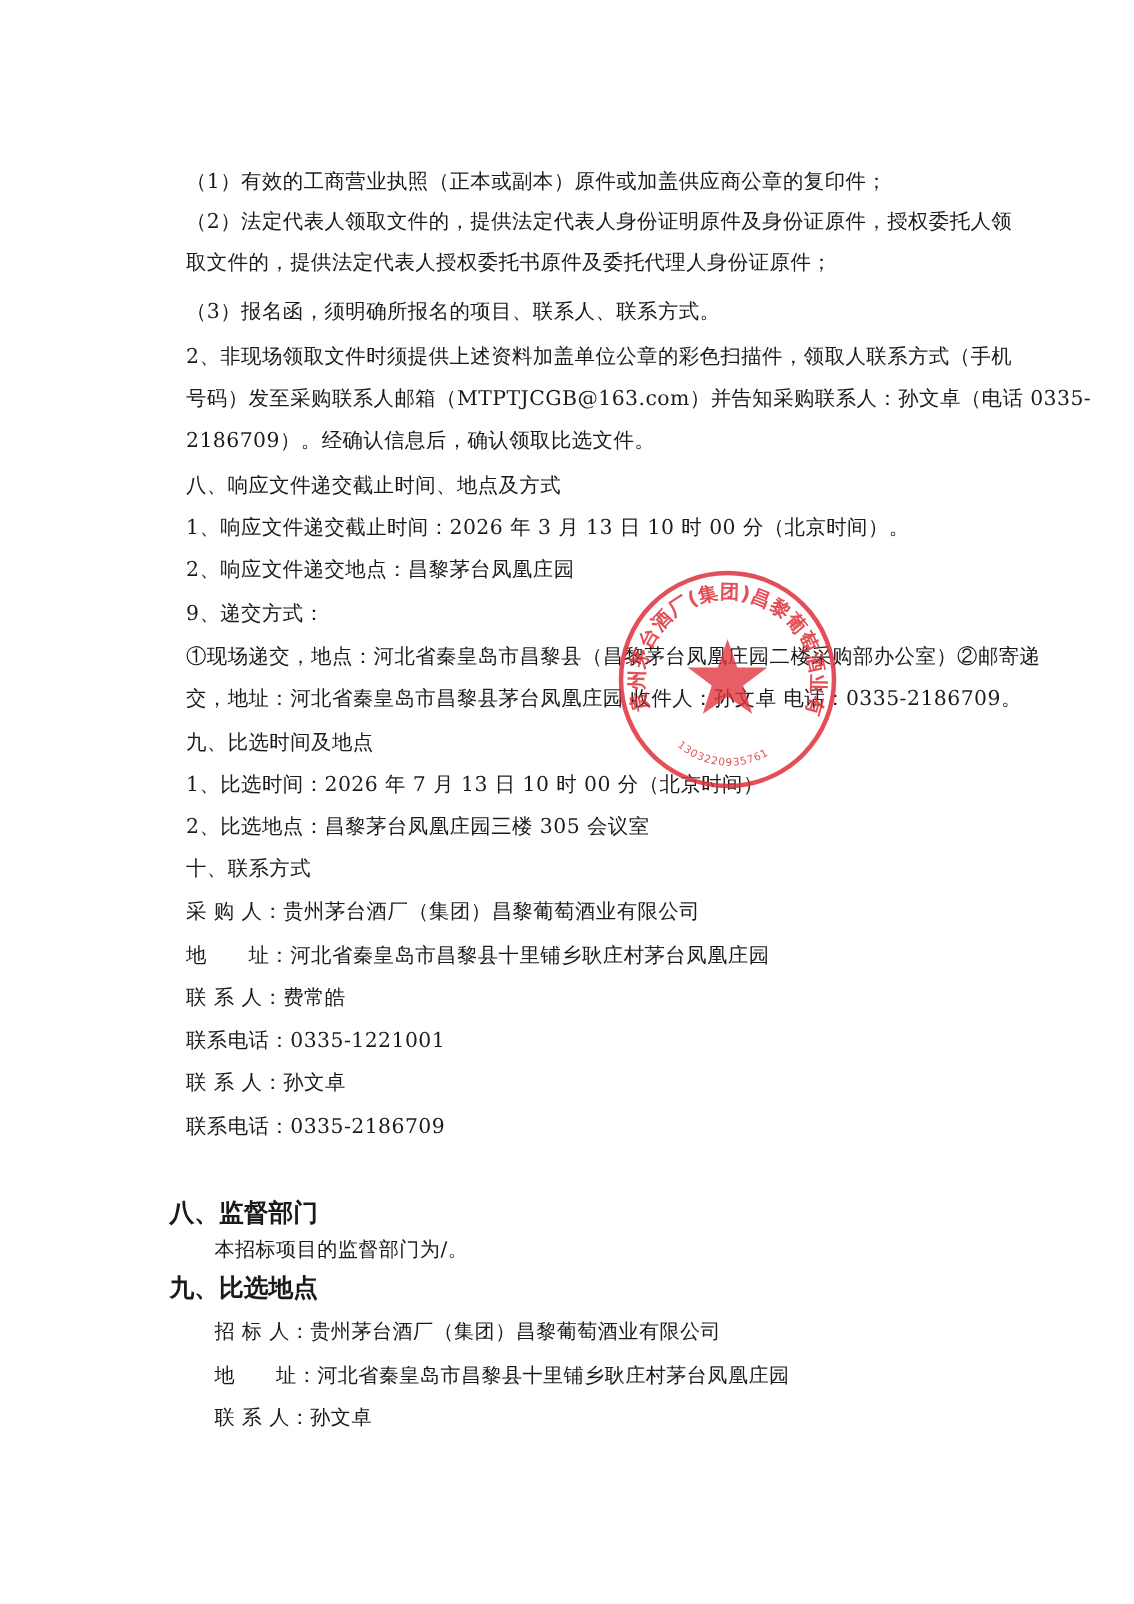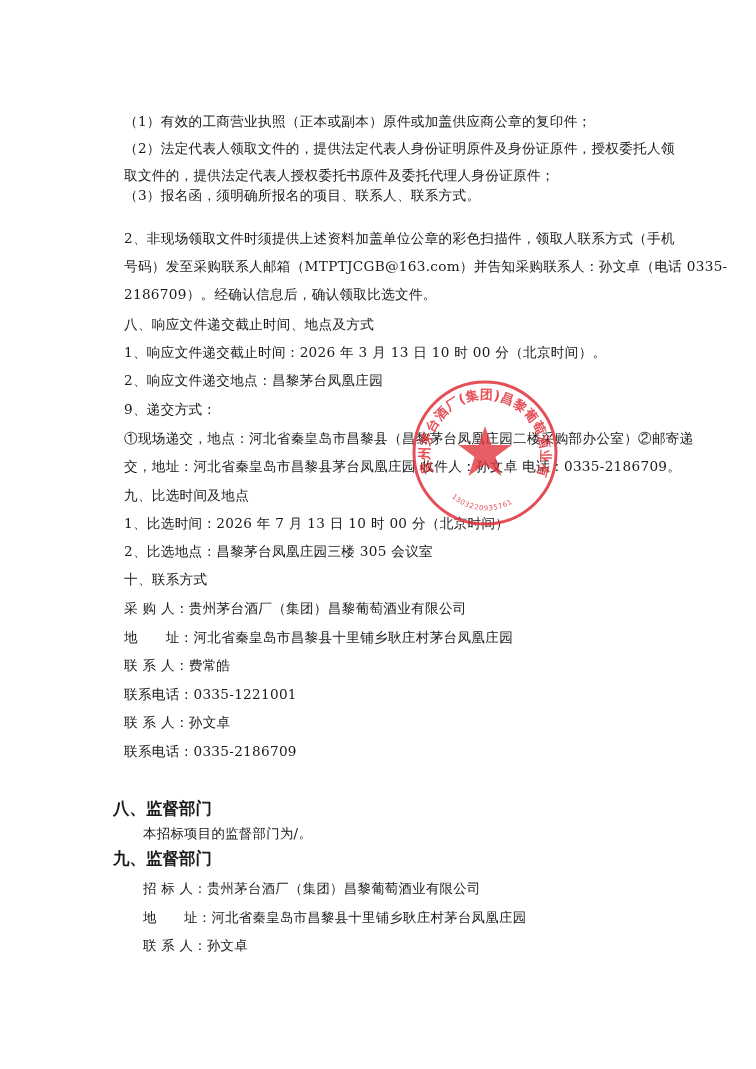--- a/index.html
+++ b/index.html
@@ -13,21 +13,21 @@
              font-family: "DejaVu Sans", "Liberation Sans", sans-serif; letter-spacing: 0.3px; }
     .stamp { position: absolute; left: 410px; top: 378px; width: 150px; height: 150px; pointer-events: none; opacity: 0.85; }
   </style>
 </head>
 <body>
 
 <div class="page">
   <div class="line" style="top:113px">（1）有效的工商营业执照（正本或副本）原件或加盖供应商公章的复印件；</div>
   <div class="line" style="top:140px">（2）法定代表人领取文件的，提供法定代表人身份证明原件及身份证原件，授权委托人领</div>
   <div class="line" style="top:167px">取文件的，提供法定代表人授权委托书原件及委托代理人身份证原件；</div>
-  <div class="line" style="top:187px">（3）报名函，须明确所报名的项目、联系人、联系方式。</div>
+  <div class="line" style="top:200px">（3）报名函，须明确所报名的项目、联系人、联系方式。</div>
   <div class="line" style="top:230px">2、非现场领取文件时须提供上述资料加盖单位公章的彩色扫描件，领取人联系方式（手机</div>
   <div class="line" style="top:258px">号码）发至采购联系人邮箱（MTPTJCGB@163.com）并告知采购联系人：孙文卓（电话 0335-</div>
   <div class="line" style="top:286px">2186709）。经确认信息后，确认领取比选文件。</div>
   <div class="line" style="top:316px">八、响应文件递交截止时间、地点及方式</div>
   <div class="line" style="top:344px">1、响应文件递交截止时间：2026 年 3 月 13 日 10 时 00 分（北京时间）。</div>
   <div class="line" style="top:372px">2、响应文件递交地点：昌黎茅台凤凰庄园</div>
   <div class="line" style="top:401px">9、递交方式：</div>
   <div class="line" style="top:430px">①现场递交，地点：河北省秦皇岛市昌黎县（昌黎茅台凤凰庄园二楼采购部办公室）②邮寄递</div>
   <div class="line" style="top:458px">交，地址：河北省秦皇岛市昌黎县茅台凤凰庄园 收件人：孙文卓 电话：0335-2186709。</div>
   <div class="line" style="top:487px">九、比选时间及地点</div>
@@ -36,21 +36,21 @@
   <div class="line" style="top:571px">十、联系方式</div>
   <div class="line" style="top:600px">采 购 人：贵州茅台酒厂（集团）昌黎葡萄酒业有限公司</div>
   <div class="line" style="top:629px">地　　址：河北省秦皇岛市昌黎县十里铺乡耿庄村茅台凤凰庄园</div>
   <div class="line" style="top:657px">联 系 人：费常皓</div>
   <div class="line" style="top:686px">联系电话：0335-1221001</div>
   <div class="line" style="top:714px">联 系 人：孙文卓</div>
   <div class="line" style="top:743px">联系电话：0335-2186709</div>
 
   <div class="sec-head" style="top:799px">八、监督部门</div>
   <div class="body2" style="top:826px">本招标项目的监督部门为/。</div>
-  <div class="sec-head" style="top:849px">九、监督部门</div>
+  <div class="sec-head" style="top:849px">九、比选地点</div>
   <div class="body2" style="top:881px">招 标 人：贵州茅台酒厂（集团）昌黎葡萄酒业有限公司</div>
   <div class="body2" style="top:910px">地　　址：河北省秦皇岛市昌黎县十里铺乡耿庄村茅台凤凰庄园</div>
   <div class="body2" style="top:938px">联 系 人：孙文卓</div>
 
   <svg class="stamp" viewBox="0 0 150 150">
     <defs>
       <path id="arcTop" d="M 22 95 A 56 56 0 1 1 128 95"></path>
       <path id="arcBot" d="M 40 118 A 52 52 0 0 0 112 118"></path>
     </defs>
     <circle cx="75" cy="75" r="71" fill="none" stroke="#e0313a" stroke-width="3"></circle>

